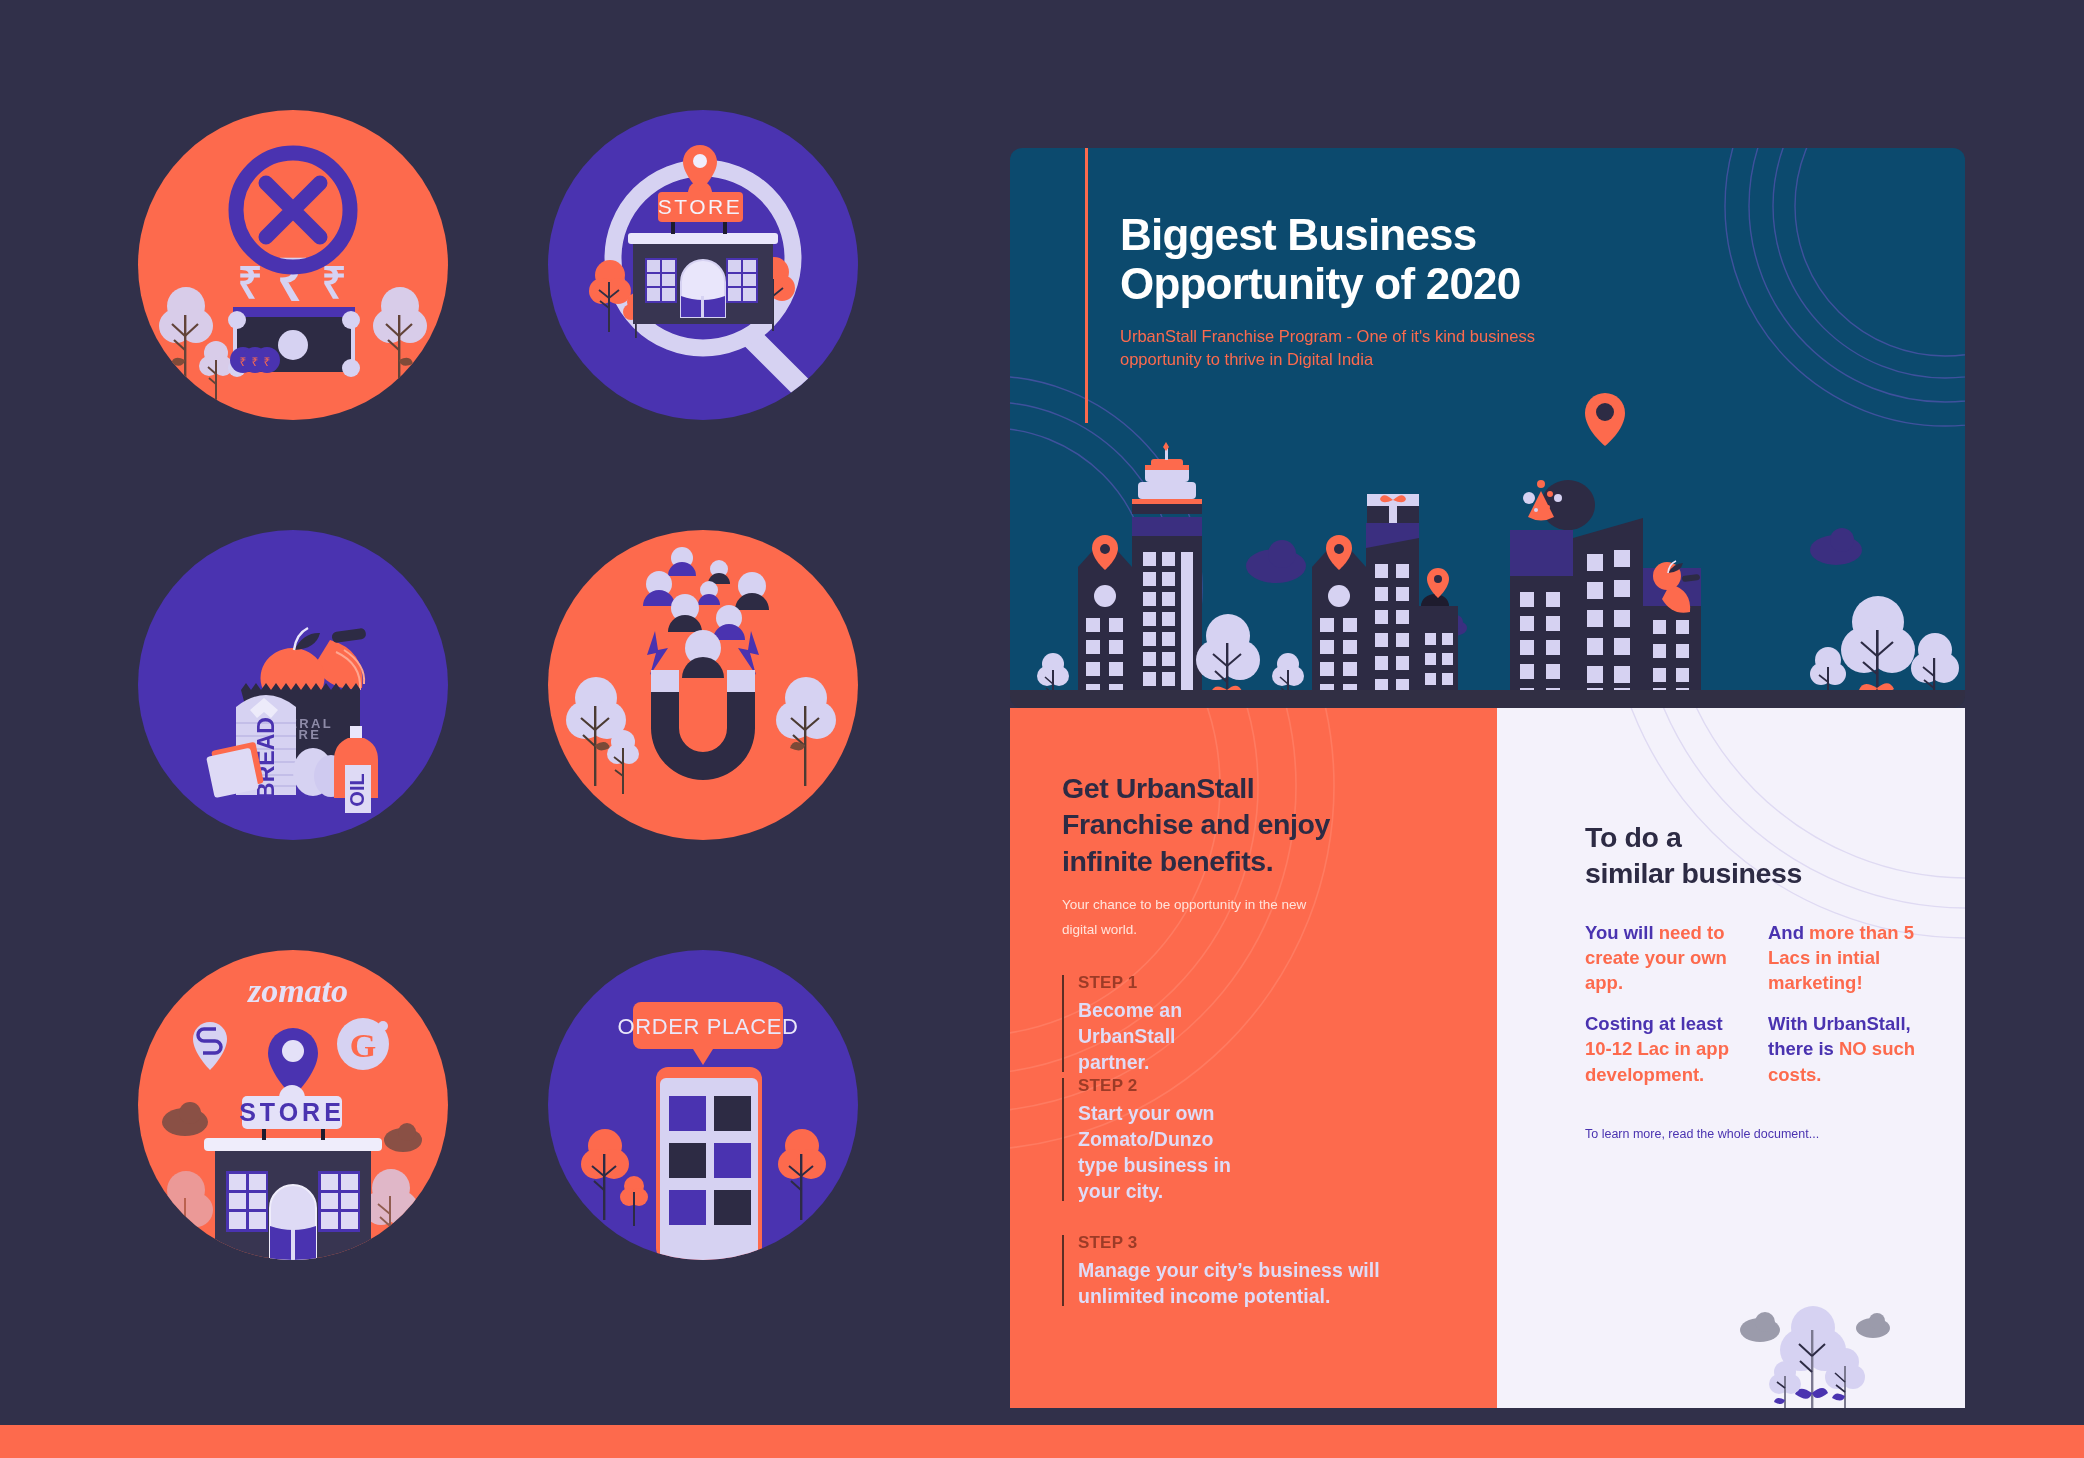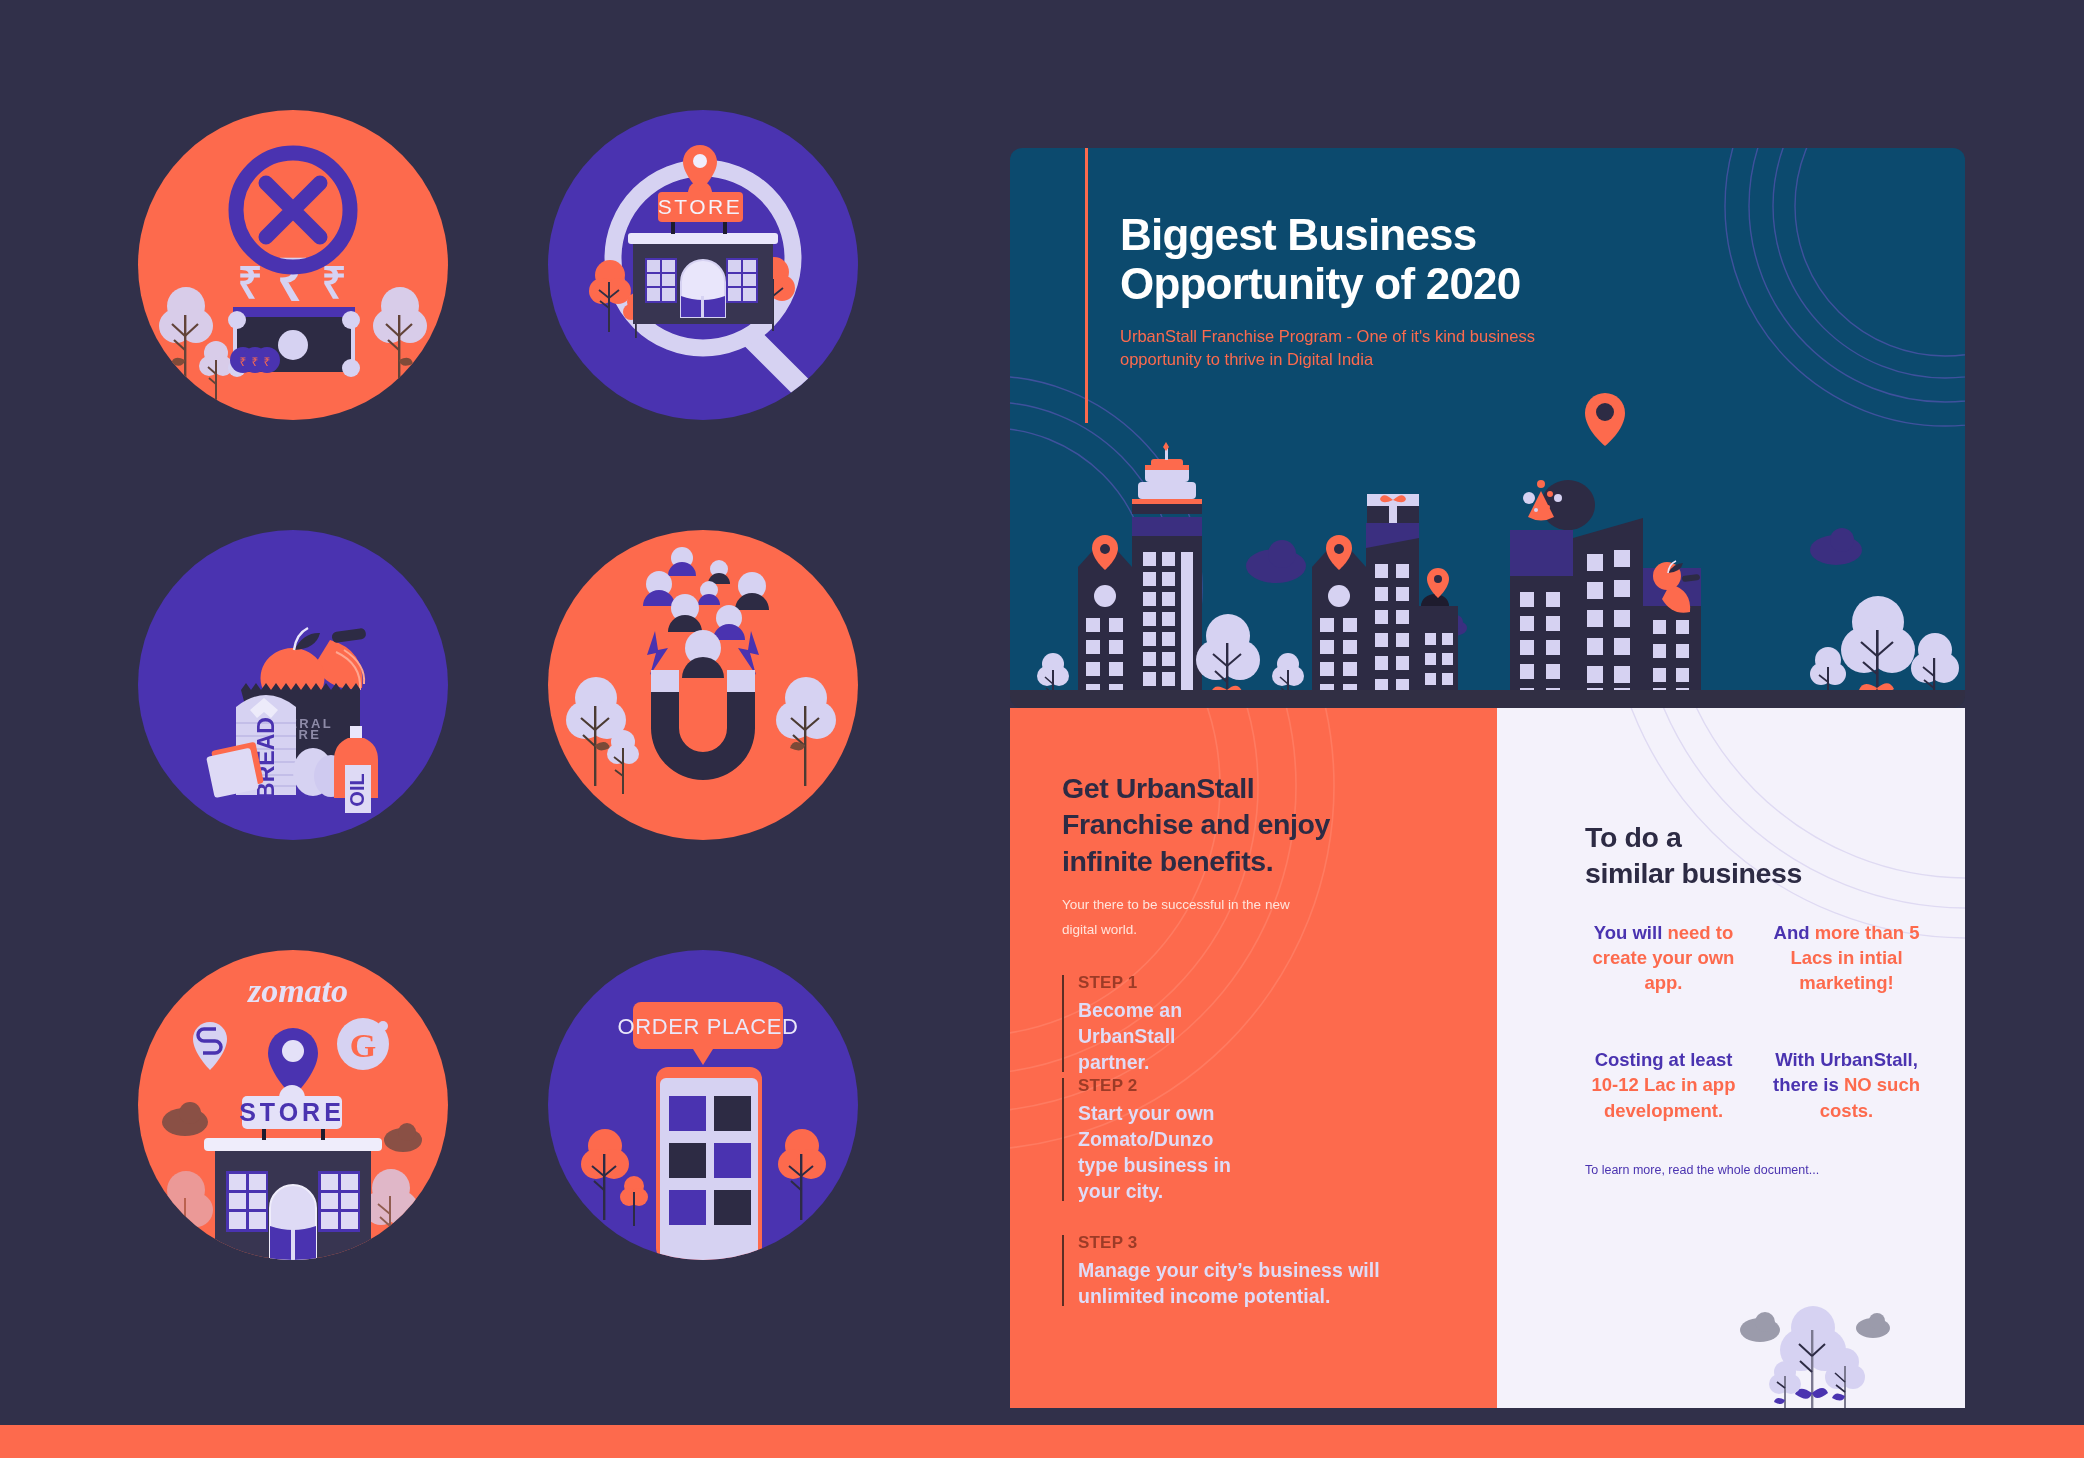--- a/index.html
+++ b/index.html
@@ -54,21 +54,21 @@
 
   .steps { margin-top:30px; display:flex; flex-wrap:wrap; gap:0 14px;flex-direction:column; }
   .step { position:relative; padding-left:16px; width:calc(50% - 11px); }
   .step.wide { width:100%; margin-top:28px; }
   .step::before { content:""; position:absolute; left:0; top:2px; bottom:4px; width:2px; background:#5b2e24; }
   .step-k { color:#9c3b27; font-size:17px; font-weight:bold; letter-spacing:0.2px; }
   .step-v { margin-top:5px; color:#dfdcf7; font-size:19.5px; font-weight:bold; line-height:1.33; }
 
   .pw-inner { position:absolute; left:68px; top:112px; right:40px;margin-left:20px; }
   .pw-title { color:#2d2b44; font-size:28.5px; font-weight:bold; line-height:1.26; letter-spacing:-0.4px; }
-  .pw-grid { margin-top:28px; display:flex; flex-wrap:wrap; gap:52px 26px;text-align:center; }
+  .pw-grid { margin-top:28px; display:flex; flex-wrap:wrap; gap:16px 26px; }
   .pw-cell { width:calc(50% - 13px); font-size:18.5px; font-weight:bold; line-height:1.36; }
   .cl-purple { color:#4a33b0; }
   .cl-orange { color:#fd6a4d; }
   .pw-foot { margin-top:40px; color:#4a33b0; font-size:12.5px; }
   .pw-deco { position:absolute; right:40px; bottom:0; width:200px; height:120px; }
 </style>
 </head>
 <body>
 
 <div class="stage">
@@ -674,21 +674,21 @@
               <circle cx="-40" cy="78" r="364"></circle>
           </g>
         </svg>
         <div class="po-inner">
           <div class="po-title">
             <div>Get UrbanStall</div>
             <div>Franchise and enjoy</div>
             <div>infinite benefits.</div>
           </div>
           <div class="po-sub">
-            <div>Your there to be successful in the new</div>
+            <div>Your chance to be opportunity in the new</div>
             <div>digital world.</div>
           </div>
           <div class="steps">
             <div class="step">
               <div class="step-k">STEP 1</div>
               <div class="step-v">Become an UrbanStall partner.</div>
             </div>
             <div class="step">
               <div class="step-k">STEP 2</div>
               <div class="step-v">Start your own Zomato/Dunzo type business in your city.</div>

